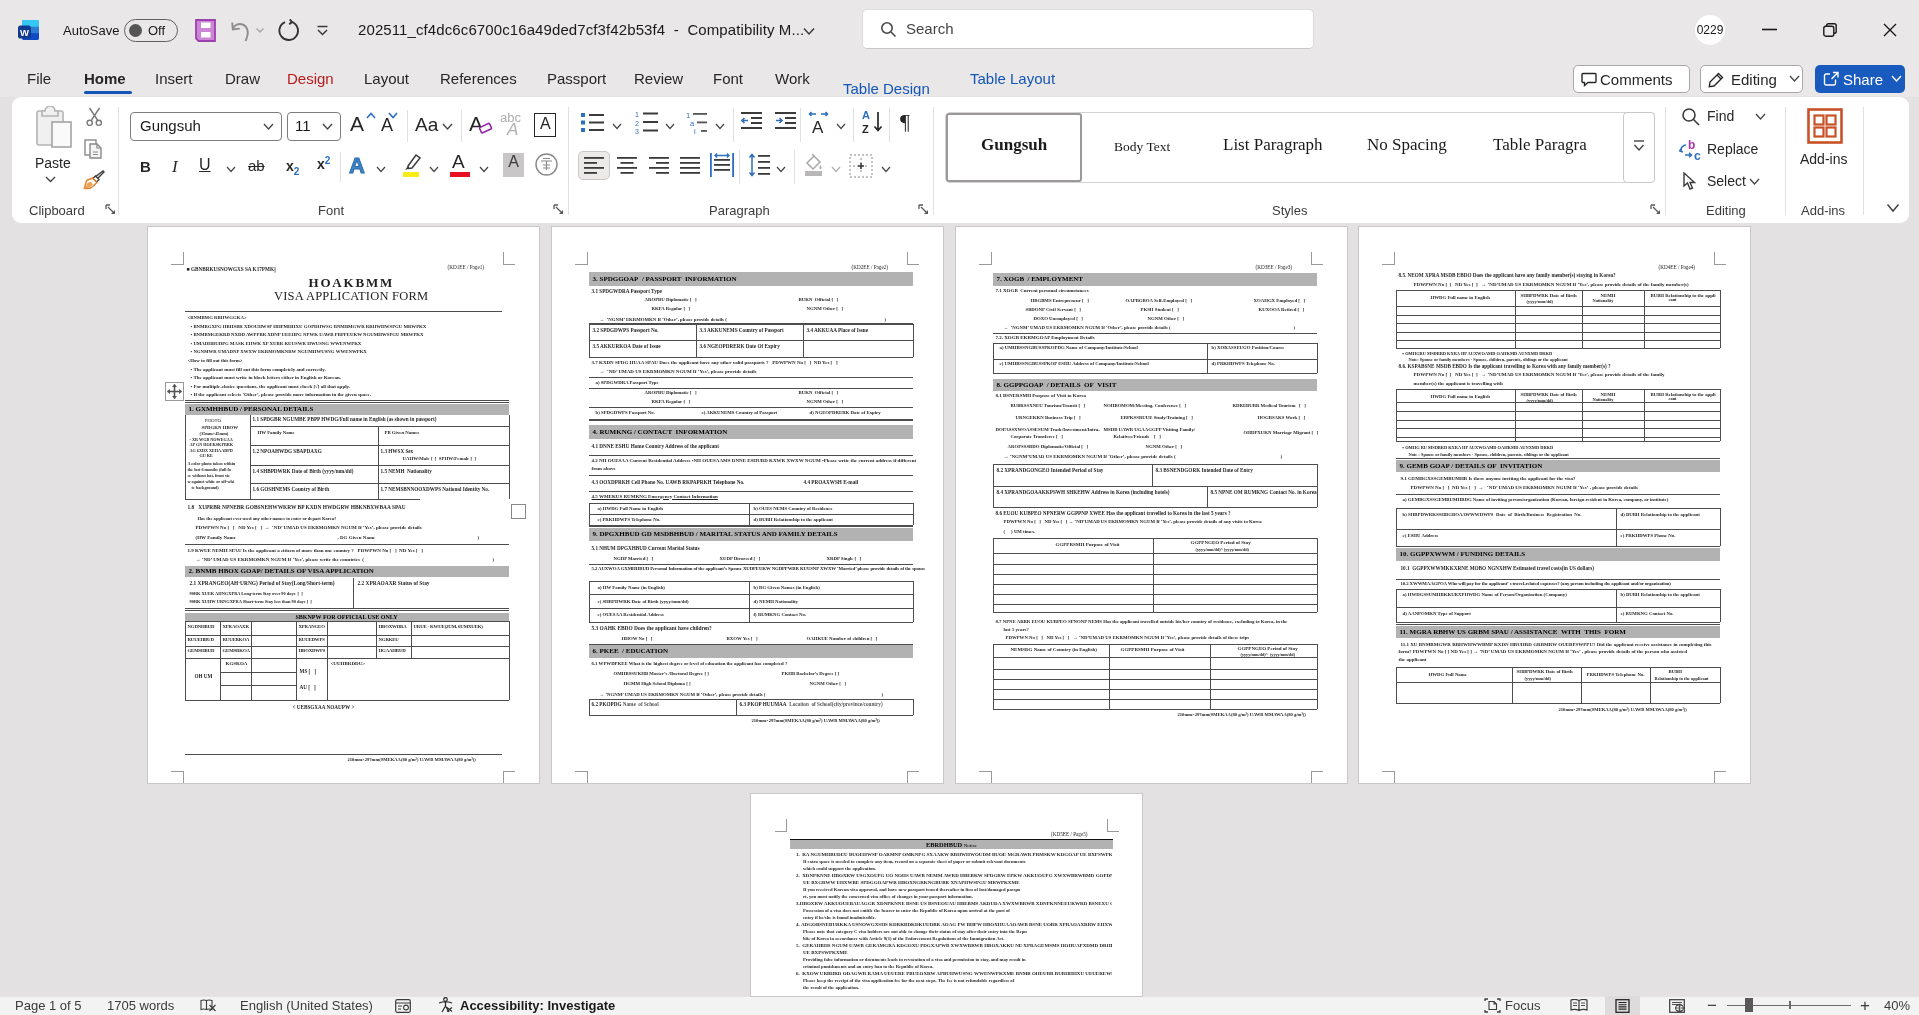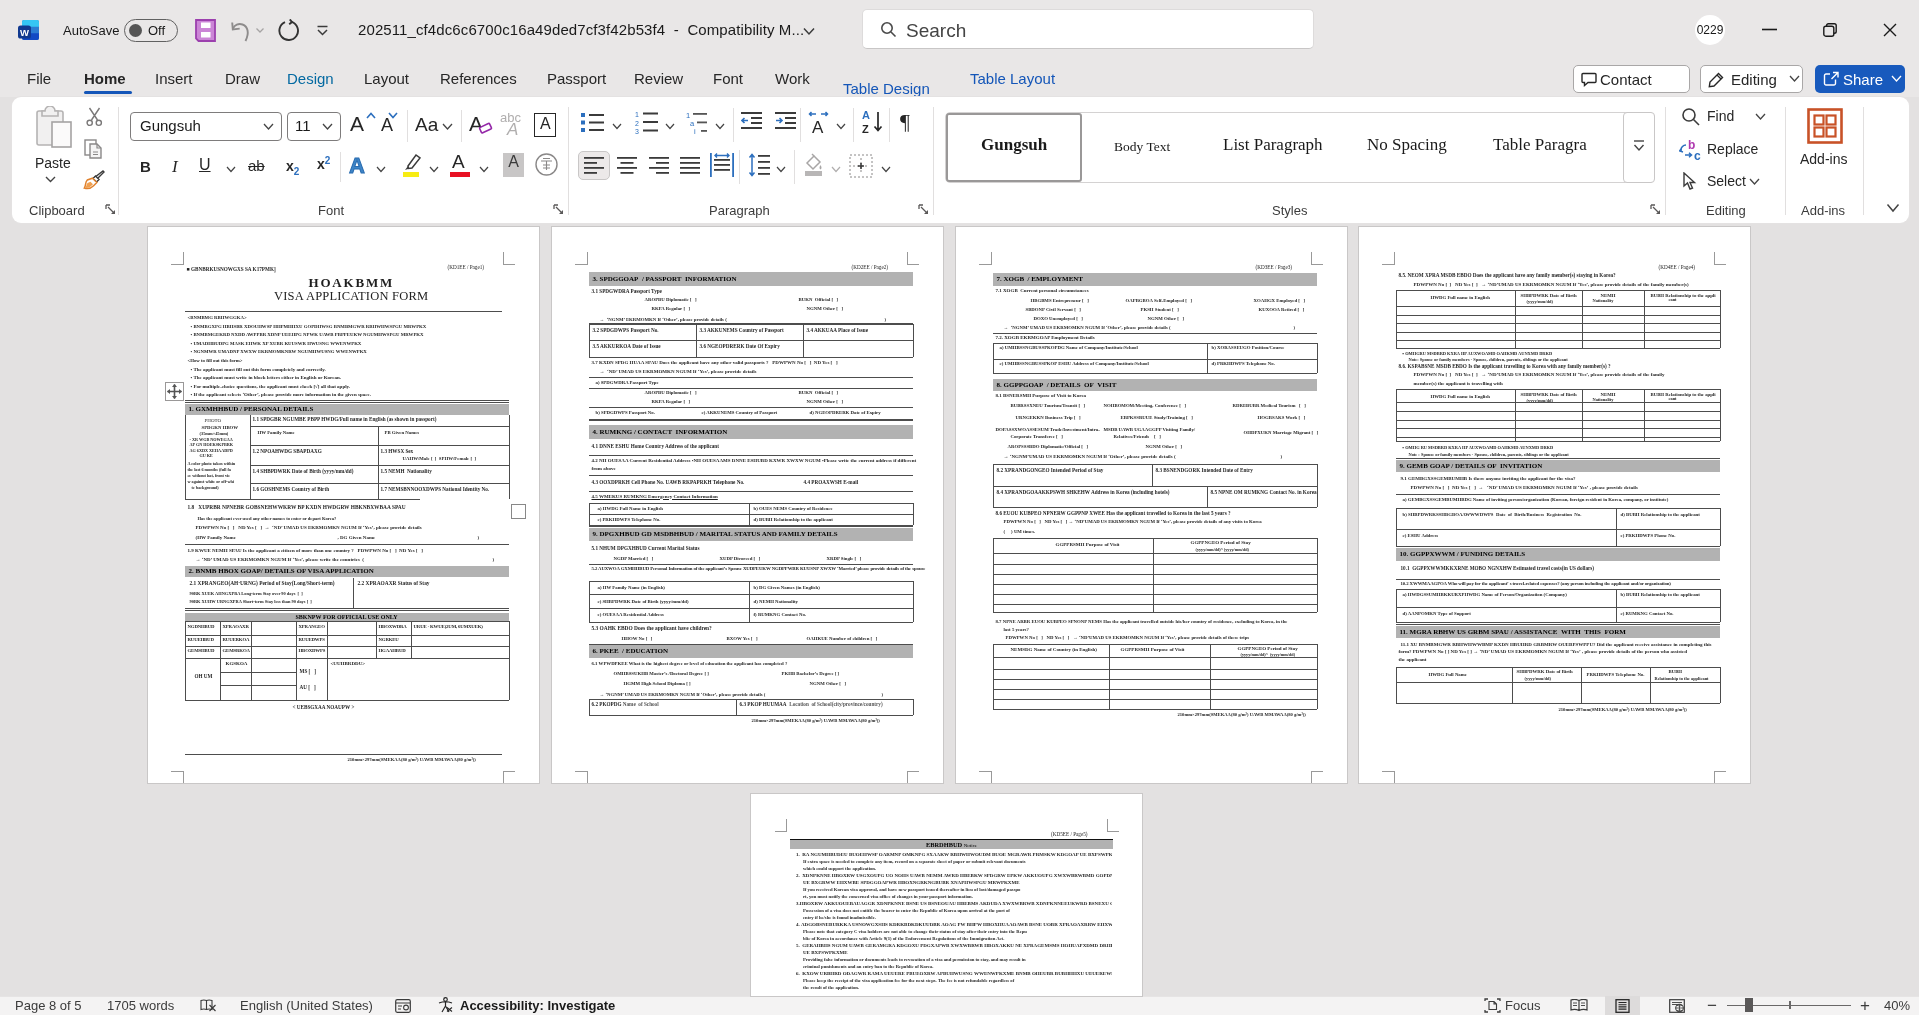--- a/index.html
+++ b/index.html
@@ -52,37 +52,37 @@
   </svg>
 <div class="ab nw" style="left:358px;top:21px;font-size:15px;color:#1a1a1a;letter-spacing:0.1px">202511_cf4dc6c6700c16a49ded7cf3f42b53f4&nbsp;&nbsp;-&nbsp;&nbsp;Compatibility M...</div>
 <svg class="ab" style="left:802px;top:27px" width="14" height="9" viewBox="0 0 14 9">
     <path d="M2 1.5 L7 7 L12 1.5" fill="none" stroke="#3b3b3b" stroke-width="1.5"></path>
   </svg>
 <div class="ab" style="left:862px;top:9px;width:452px;height:40px;background:#fff;border:1px solid #dddbdb;border-bottom-color:#c8c6c6;border-radius:5px"></div>
 <svg class="ab" style="left:880px;top:21px" width="17" height="17" viewBox="0 0 17 17">
 <circle cx="7" cy="7" r="5.2" fill="none" stroke="#4a4a4a" stroke-width="1.6"></circle>
 <path d="M11 11 L15.5 15.5" stroke="#4a4a4a" stroke-width="1.6"></path>
   </svg>
-<div class="ab nw" style="left:906px;top:20px;font-size:19px;color:#444">Search</div>
+<div class="ab nw" style="left:906px;top:20px;font-size:15px;color:#444">Search</div>
 <div class="ab" style="left:1695px;top:15px;width:30px;height:30px;border-radius:15px;background:#fff;text-align:center;line-height:30px;font-size:12px;color:#1a1a1a">0229</div>
 <svg class="ab" style="left:1762px;top:28px" width="15" height="3" viewBox="0 0 15 3">
     <path d="M0 1.5 h15" stroke="#1a1a1a" stroke-width="1.6"></path>
   </svg>
 <svg class="ab" style="left:1823px;top:23px" width="14" height="14" viewBox="0 0 14 14">
 <rect x="0.8" y="3.2" width="10" height="10" rx="2" fill="none" stroke="#1a1a1a" stroke-width="1.4"></rect>
 <path d="M3.6 3.2 v-0.7 a1.8 1.8 0 0 1 1.8 -1.8 h6 a1.8 1.8 0 0 1 1.8 1.8 v6 a1.8 1.8 0 0 1 -1.8 1.8 h-0.7" fill="none" stroke="#1a1a1a" stroke-width="1.4"></path>
   </svg>
 <svg class="ab" style="left:1883px;top:23px" width="14" height="14" viewBox="0 0 14 14">
 <path d="M1 1 L13 13 M13 1 L1 13" stroke="#1a1a1a" stroke-width="1.4"></path>
   </svg>
 <div class="ab nw mi" style="left:27px;top:70px;color:#262626">File</div>
 <div class="ab nw mi" style="left:84px;top:70px;font-weight:bold;color:#262626">Home</div>
 <div class="ab nw mi" style="left:155px;top:70px;color:#262626">Insert</div>
 <div class="ab nw mi" style="left:225px;top:70px;color:#262626">Draw</div>
-<div class="ab nw mi" style="left:287px;top:70px;color:#0369a1">Design</div>
+<div class="ab nw mi" style="left:287px;top:70px;color:#b91c1c">Design</div>
 <div class="ab nw mi" style="left:364px;top:70px;color:#262626">Layout</div>
 <div class="ab nw mi" style="left:440px;top:70px;color:#262626">References</div>
 <div class="ab nw mi" style="left:547px;top:70px;color:#262626">Passport</div>
 <div class="ab nw mi" style="left:634px;top:70px;color:#262626">Review</div>
 <div class="ab nw mi" style="left:713px;top:70px;color:#262626">Font</div>
 <div class="ab nw mi" style="left:775px;top:70px;color:#262626">Work</div>
 <div class="ab nw mi" style="left:843px;top:80px;color:#1456b8">Table Design</div>
 <div class="ab nw mi" style="left:970px;top:70px;color:#1456b8">Table Layout</div>
 <div class="ab" style="left:84px;top:91px;width:48px;height:3px;background:#1456b8;border-radius:2px"></div>
 <div id="ribbon" class="ab"></div>
@@ -374,41 +374,41 @@
   </svg>
 <div class="ab nw" style="left:1800px;top:151px;font-size:14px;color:#262626">Add-ins</div>
 <div class="ab nw glab" style="left:1801px;top:203px">Add-ins</div>
 <svg class="ab" style="left:1886px;top:203px" width="14" height="10" viewBox="0 0 14 10">
     <path d="M1.5 1.5 L7 8 L12.5 1.5" fill="none" stroke="#444" stroke-width="1.5"></path>
   </svg>
 <div class="ab" style="left:1573px;top:65px;width:117px;height:28px;background:#fff;border:1px solid #a9a7a7;border-radius:5px"></div>
 <svg class="ab" style="left:1581px;top:72px" width="16" height="15" viewBox="0 0 16 15">
 <path d="M2 1.5 h12 a1 1 0 0 1 1 1 v7 a1 1 0 0 1 -1 1 h-7 l-3.5 3 v-3 h-1.5 a1 1 0 0 1 -1 -1 v-7 a1 1 0 0 1 1 -1 z" fill="none" stroke="#262626" stroke-width="1.4"></path>
   </svg>
-<div class="ab nw" style="left:1600px;top:71px;font-size:15px;color:#262626">Contact</div>
+<div class="ab nw" style="left:1600px;top:71px;font-size:15px;color:#262626">Comments</div>
 <div class="ab" style="left:1700px;top:65px;width:103px;height:28px;background:#fff;border:1px solid #a9a7a7;border-radius:5px"></div>
 <svg class="ab" style="left:1708px;top:71px" width="17" height="17" viewBox="0 0 17 17">
 <path d="M10.5 2.5 l4 4 L6 15 l-4.7 0.7 L2 11 z" fill="none" stroke="#262626" stroke-width="1.4"></path>
     <path d="M9 4 l4 4" stroke="#262626" stroke-width="1.2"></path>
   </svg>
 <div class="ab nw" style="left:1731px;top:71px;font-size:15px;color:#262626">Editing</div>
 <svg class="ab" style="left:1789px;top:75px" width="11" height="8" viewBox="0 0 11 8">
     <path d="M1 1 L5.5 6 L10 1" fill="none" stroke="#444" stroke-width="1.3"></path>
   </svg>
 <div class="ab" style="left:1815px;top:65px;width:90px;height:28px;background:#185abd;border-radius:5px"></div>
 <svg class="ab" style="left:1823px;top:71px" width="16" height="16" viewBox="0 0 16 16">
 <path d="M7 3 h-4 a1.5 1.5 0 0 0 -1.5 1.5 v8 a1.5 1.5 0 0 0 1.5 1.5 h8 a1.5 1.5 0 0 0 1.5 -1.5 v-4" fill="none" stroke="#fff" stroke-width="1.4"></path>
 <path d="M10 1.5 L15 1.5 L15 6.5 M15 1.5 L8.5 8" fill="none" stroke="#fff" stroke-width="1.4"></path>
   </svg>
 <div class="ab nw" style="left:1843px;top:71px;font-size:15px;color:#fff">Share</div>
 <svg class="ab" style="left:1891px;top:75px" width="11" height="8" viewBox="0 0 11 8">
     <path d="M1 1 L5.5 6 L10 1" fill="none" stroke="#fff" stroke-width="1.3"></path>
   </svg>
 <div id="status" class="ab"></div>
-<div class="ab nw" style="left:15px;top:998px;font-size:13px;color:#3b3b3b">Page 8 of 5</div>
+<div class="ab nw" style="left:15px;top:998px;font-size:13px;color:#3b3b3b">Page 1 of 5</div>
 <div class="ab nw" style="left:107px;top:998px;font-size:13px;color:#3b3b3b">1705 words</div>
 <svg class="ab" style="left:200px;top:999px" width="17" height="14" viewBox="0 0 17 14">
 <path d="M1 1.5 q3 -1 5.5 0 q2.5 -1 5.5 0 v9 q-3 -1 -5.5 0 q-2.5 -1 -5.5 0 z M6.5 1.5 v9" fill="none" stroke="#3b3b3b" stroke-width="1.1"></path>
 <path d="M9.5 6 l6 6 M15.5 6 l-6 6" stroke="#3b3b3b" stroke-width="1.2"></path>
   </svg>
 <div class="ab nw" style="left:240px;top:998px;font-size:13px;color:#3b3b3b">English (United States)</div>
 <svg class="ab" style="left:395px;top:999px" width="16" height="14" viewBox="0 0 16 14">
 <rect x="0.7" y="0.7" width="14.6" height="12.6" rx="1.5" fill="none" stroke="#3b3b3b" stroke-width="1.2"></rect>
 <path d="M1 4 h14" stroke="#3b3b3b" stroke-width="1"></path>
     <circle cx="11" cy="8.5" r="2.4" fill="none" stroke="#3b3b3b" stroke-width="1.1"></circle>

